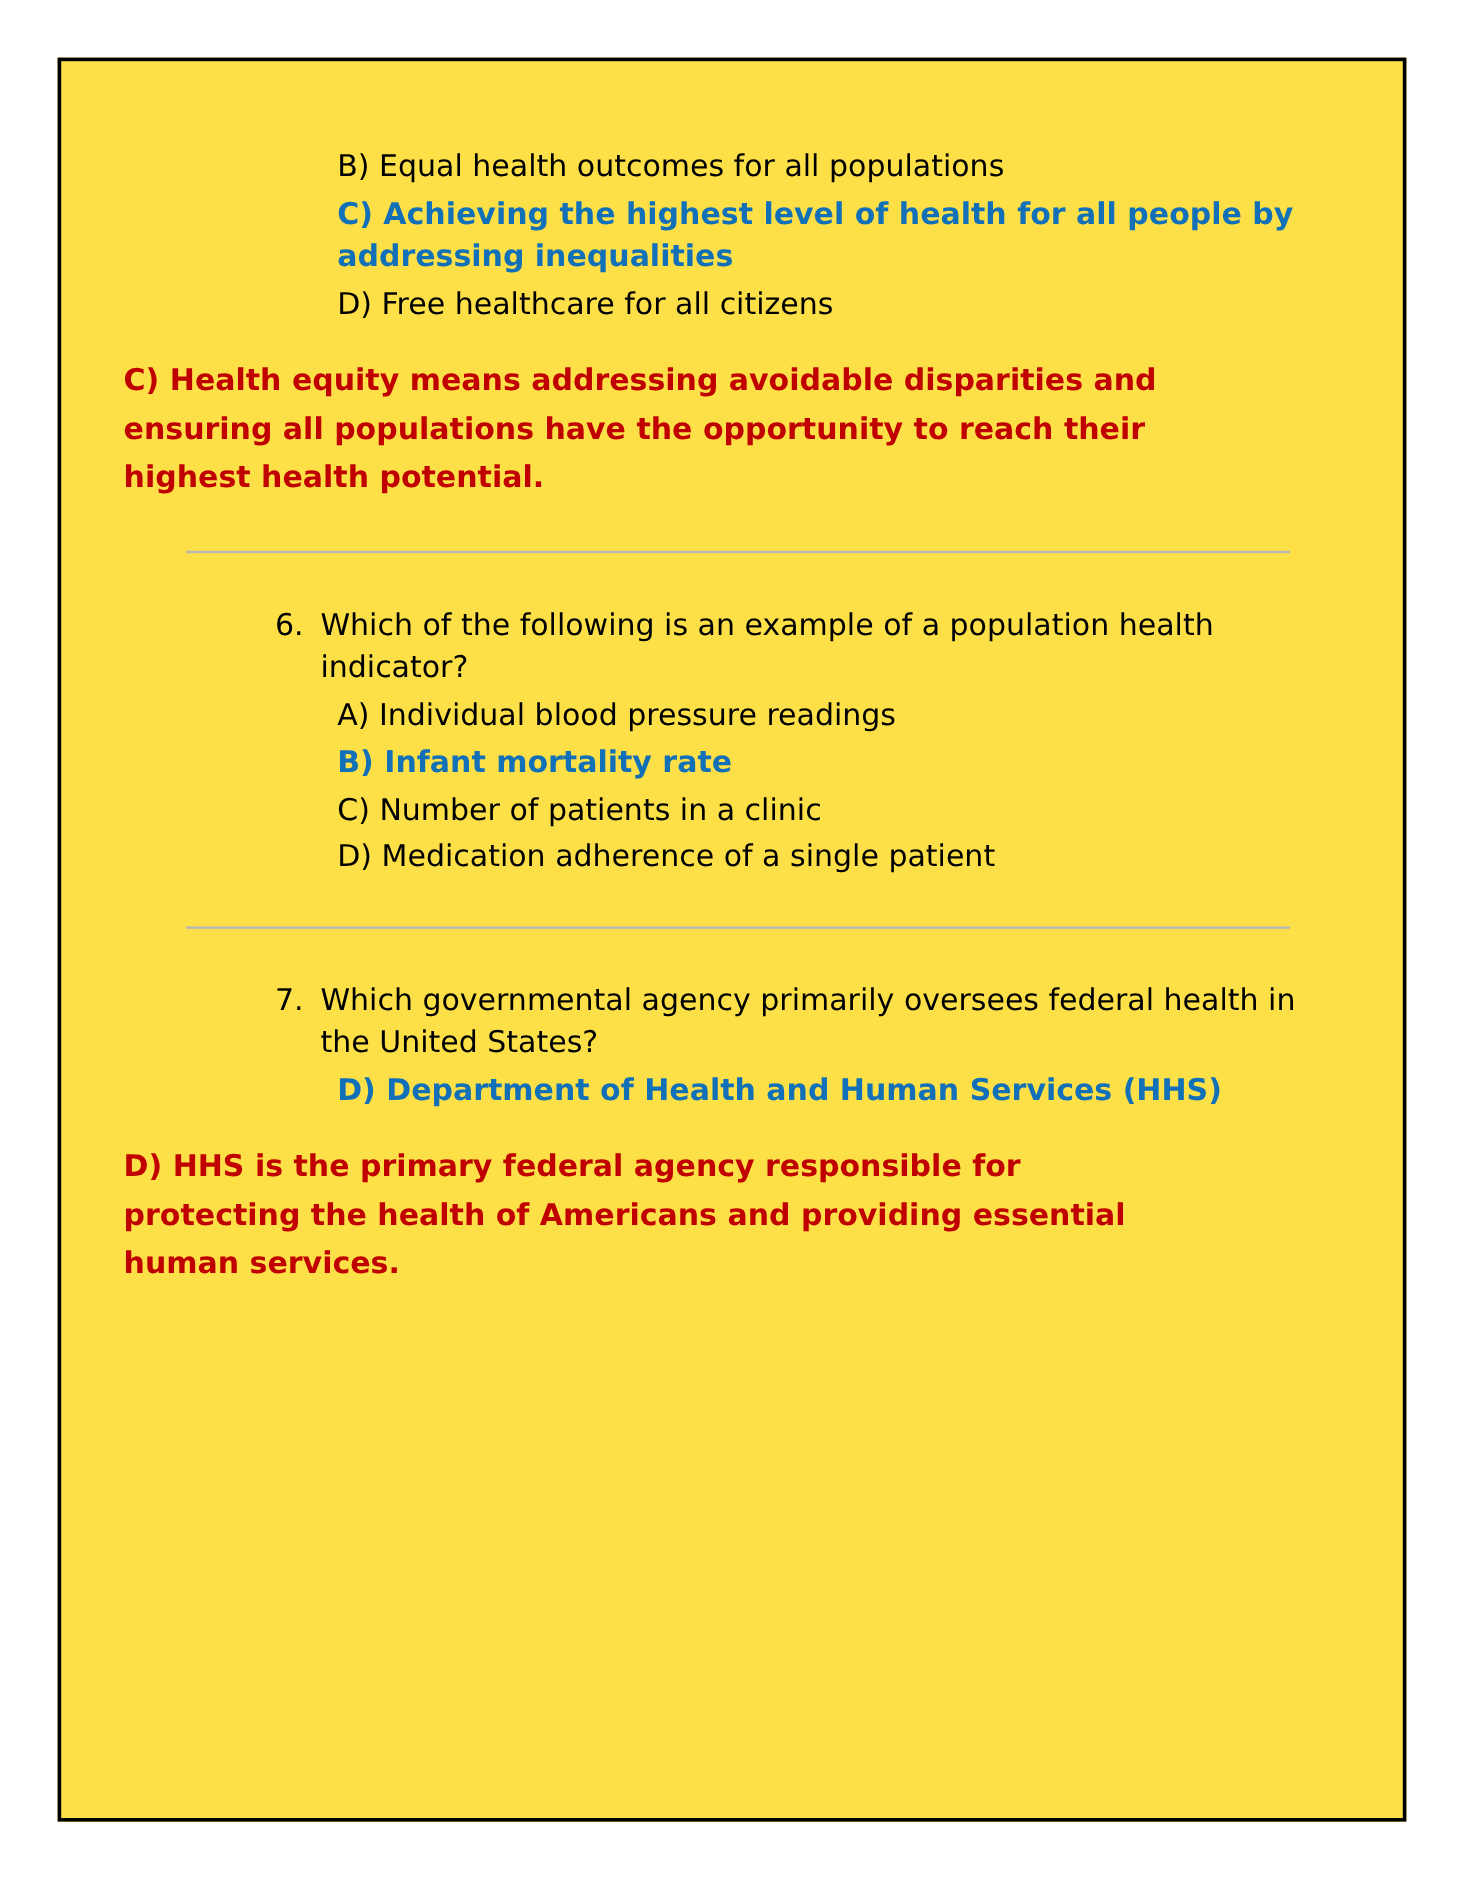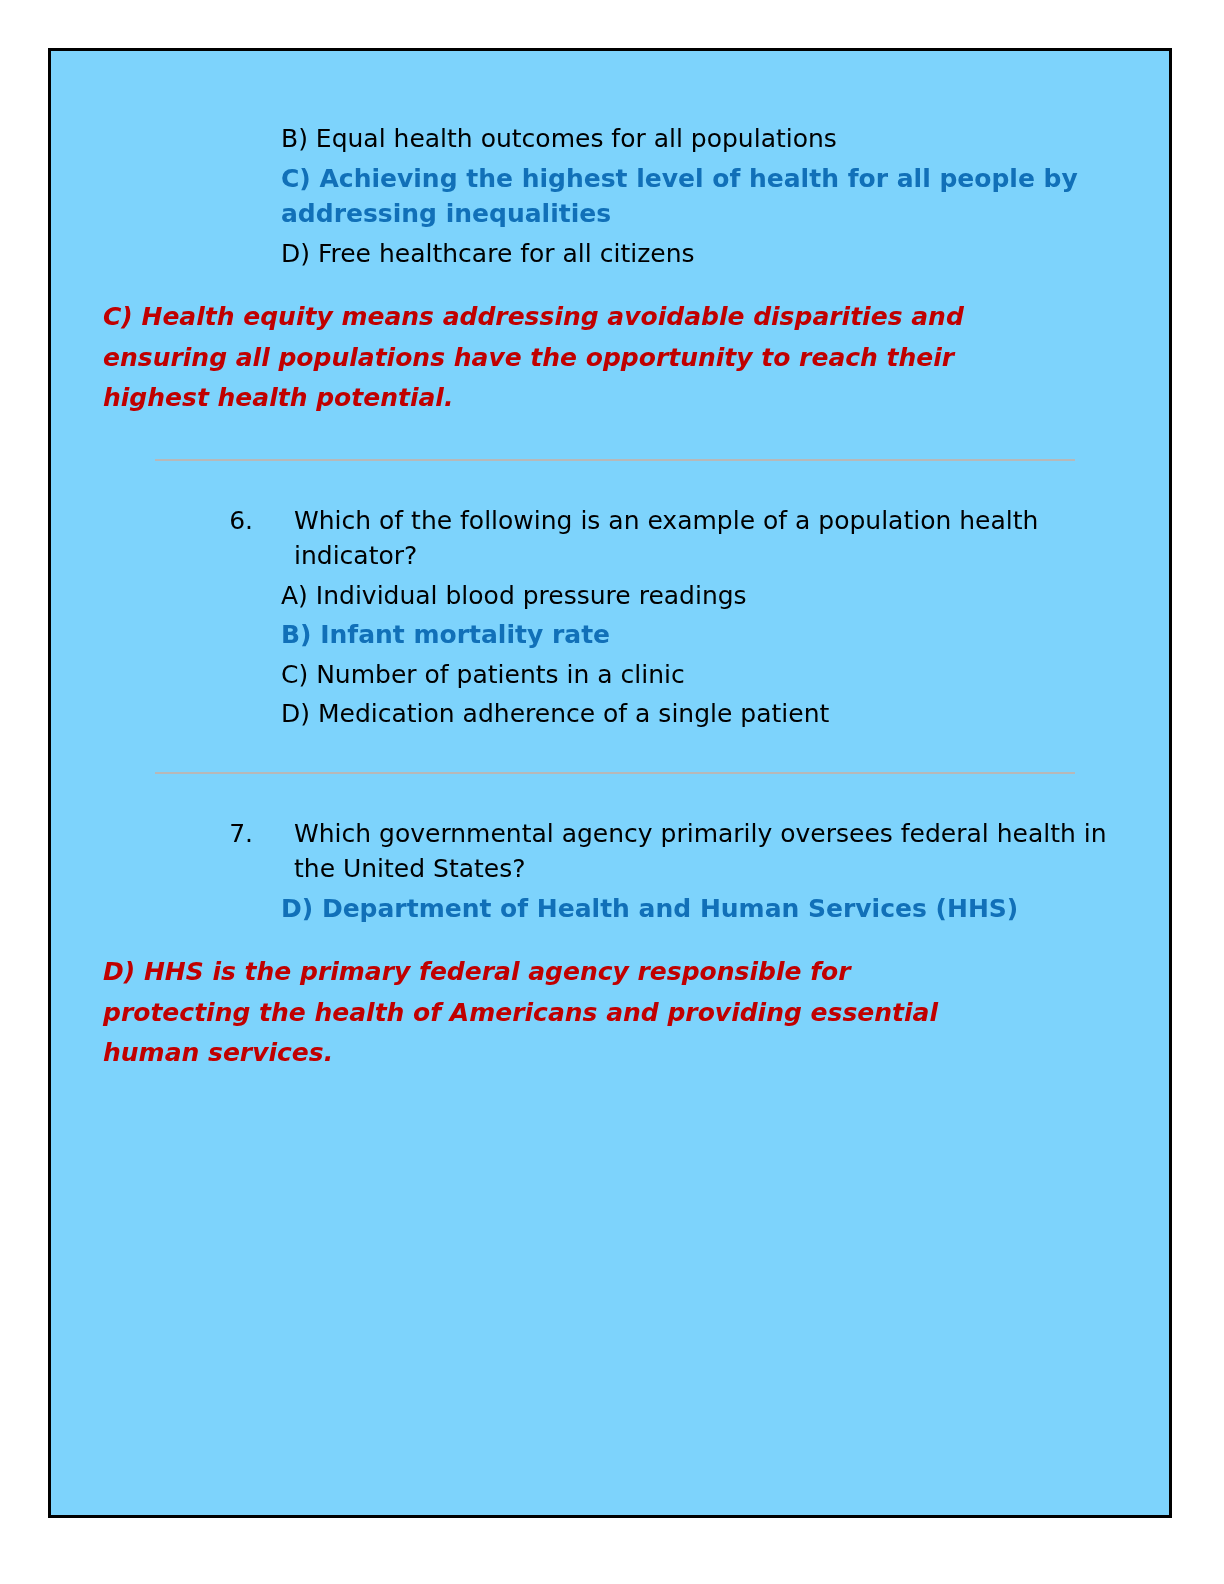--- a/index.html
+++ b/index.html
@@ -13,21 +13,21 @@
     font-family: "DejaVu Sans", "Liberation Sans", sans-serif;
   }
   .page {
     position: absolute;
     left: 48px;
     top: 48px;
     width: 1124px;  
     height: 1470px; 
     border: 3px solid #000000;
     box-sizing: border-box;
-    background: #7dd3fc;
+    background: #fde047;
     overflow: hidden;
   }
   .content {
     padding: 70px 52px 0 52px;
   }
 
   
   .qblock { margin-bottom: 0; }
 
   .qline {
@@ -41,41 +41,39 @@
   }
   .qnum {
     width: 44px;
     flex: 0 0 44px;
     text-align: right;
     padding-right: 14px;
     box-sizing: border-box;
   }
   .qtext {
     flex: 1;
-    margin-left: 27px;
   }
 
   .option {
     font-size: 25px;
     color: #000000;
     line-height: 1.42;
     margin-left: 178px;
     margin-bottom: 4px;
     max-width: 830px;
   }
   .option.correct {
     color: #1170b8;
     font-weight: bold;
   }
 
   .explain {
     font-size: 25px;
     color: #c00000;
     font-weight: bold;
-    font-style: italic;
     line-height: 1.62;
     margin-top: 26px;
     margin-left: 0px;
     max-width: 900px;
   }
 
   .divider {
     height: 0;
     border-top: 2px solid #b8b8b8;
     margin: 40px 0 42px 52px;

